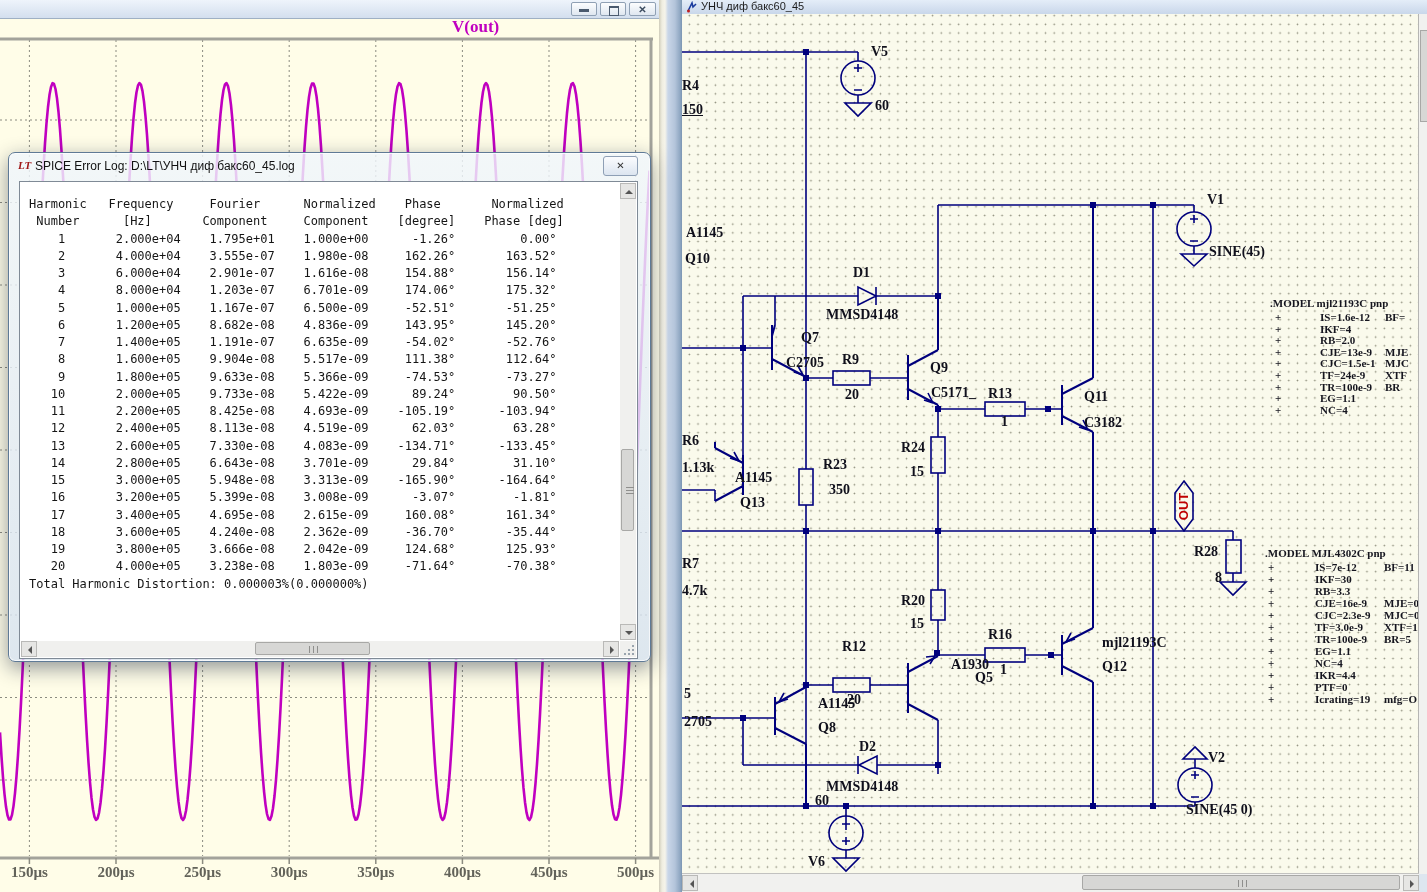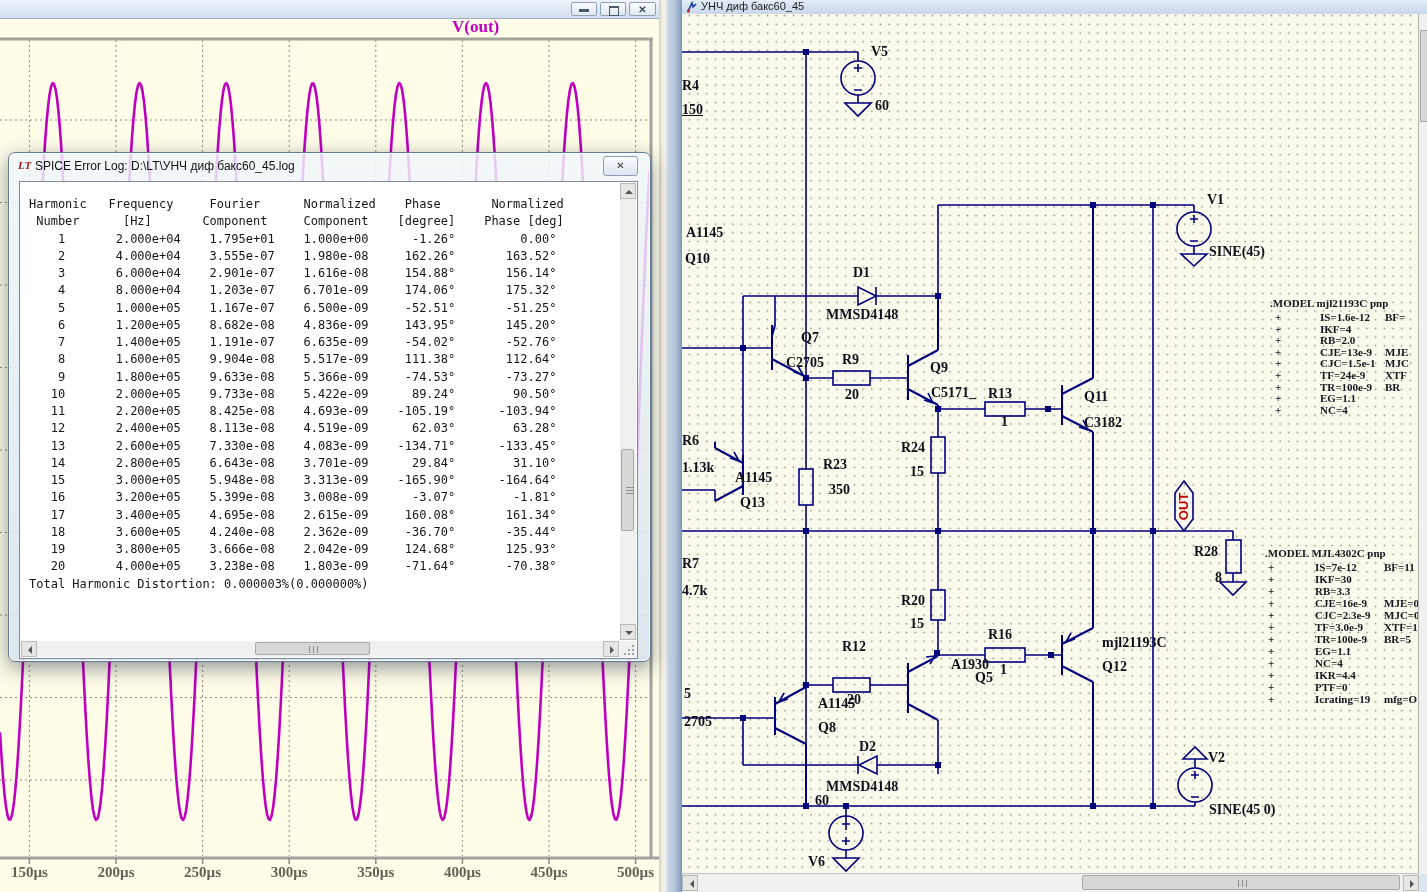--- a/index.html
+++ b/index.html
@@ -267,21 +267,21 @@
           <span class="slbl" style="left: 2px; top: 700px;">2705</span>
           <span class="slbl" style="left: 420px; top: 621px;">mjl21193C</span>
           <span class="slbl" style="left: 420px; top: 645px;">Q12</span>
           <span class="slbl" style="left: 177px; top: 725px;">D2</span>
           <span class="slbl" style="left: 144px; top: 765px;">MMSD4148</span>
           <span class="slbl" style="left: 133px; top: 779px;">60</span>
           <span class="slbl" style="left: 126px; top: 840px;">V6</span>
           <span class="slbl" style="left: 525px; top: 178px;">V1</span>
           <span class="slbl" style="left: 527px; top: 230px;">SINE(45)</span>
           <span class="slbl" style="left: 526px; top: 736px;">V2</span>
-          <span class="slbl" style="left: 527px; top: 788px;">SINE(45 0)</span>
+          <span class="slbl" style="left: 504px; top: 788px;">SINE(45 0)</span>
           <span class="smod" style="left: 588px; top: 283px;">.MODEL mjl21193C pnp</span>
           <span class="smod" style="left: 593px; top: 297px;">+</span>
           <span class="smod" style="left: 638px; top: 297px;">IS=1.6e-12</span>
           <span class="smod" style="left: 703px; top: 297px;">BF=</span>
           <span class="smod" style="left: 593px; top: 309px;">+</span>
           <span class="smod" style="left: 638px; top: 309px;">IKF=4</span>
           <span class="smod" style="left: 593px; top: 320px;">+</span>
           <span class="smod" style="left: 638px; top: 320px;">RB=2.0</span>
           <span class="smod" style="left: 593px; top: 332px;">+</span>
           <span class="smod" style="left: 638px; top: 332px;">CJE=13e-9</span>

